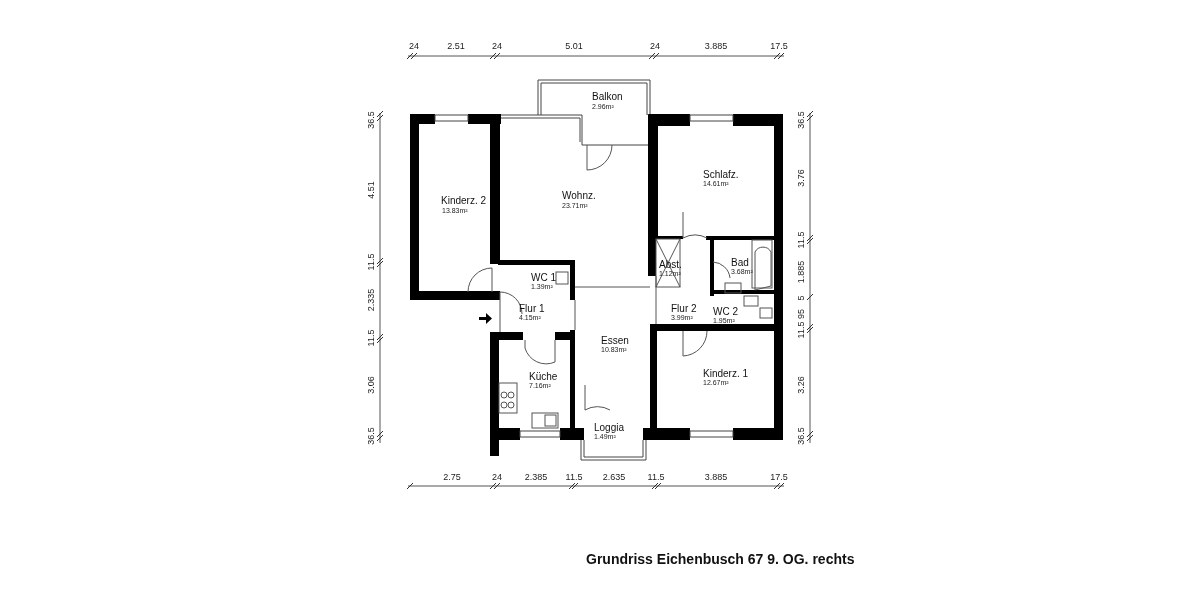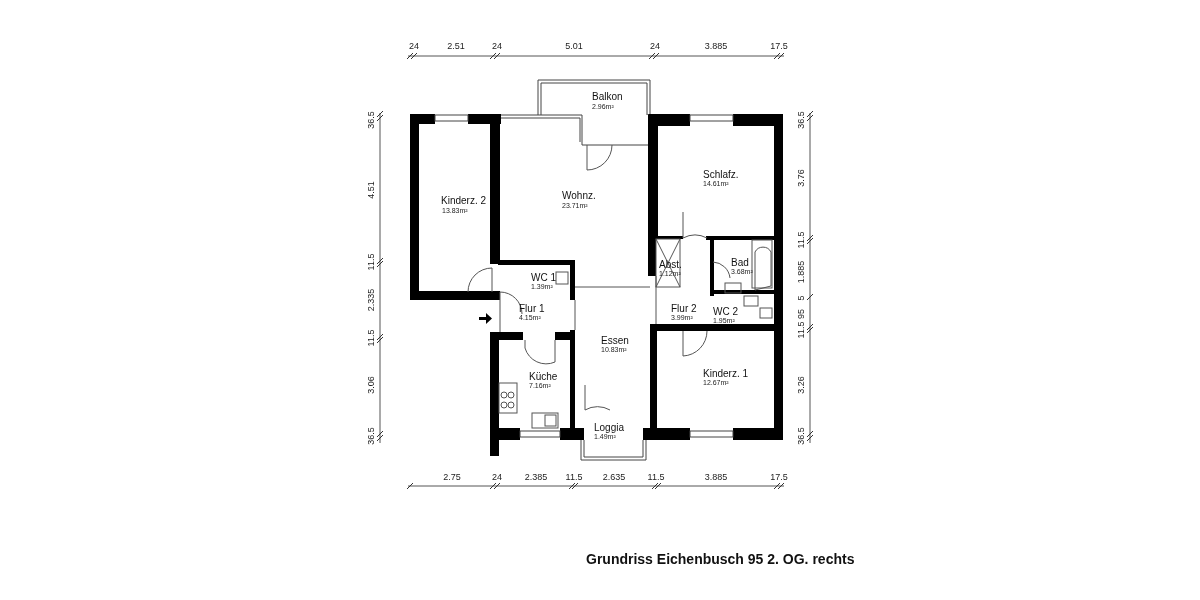--- a/index.html
+++ b/index.html
@@ -276,13 +276,13 @@
   <g>
     <text class="rname" x="703" y="377">Kinderz. 1</text>
     <text class="rarea" x="703" y="385">12.67m²</text>
   </g>
   <g>
     <text class="rname" x="594" y="431">Loggia</text>
     <text class="rarea" x="594" y="439">1.49m²</text>
   </g>
 </svg>
 
-<div class="caption">Grundriss Eichenbusch 95 2. OG. rechts</div>
+<div class="caption">Grundriss Eichenbusch 67 9. OG. rechts</div>
 
 </body></html>

